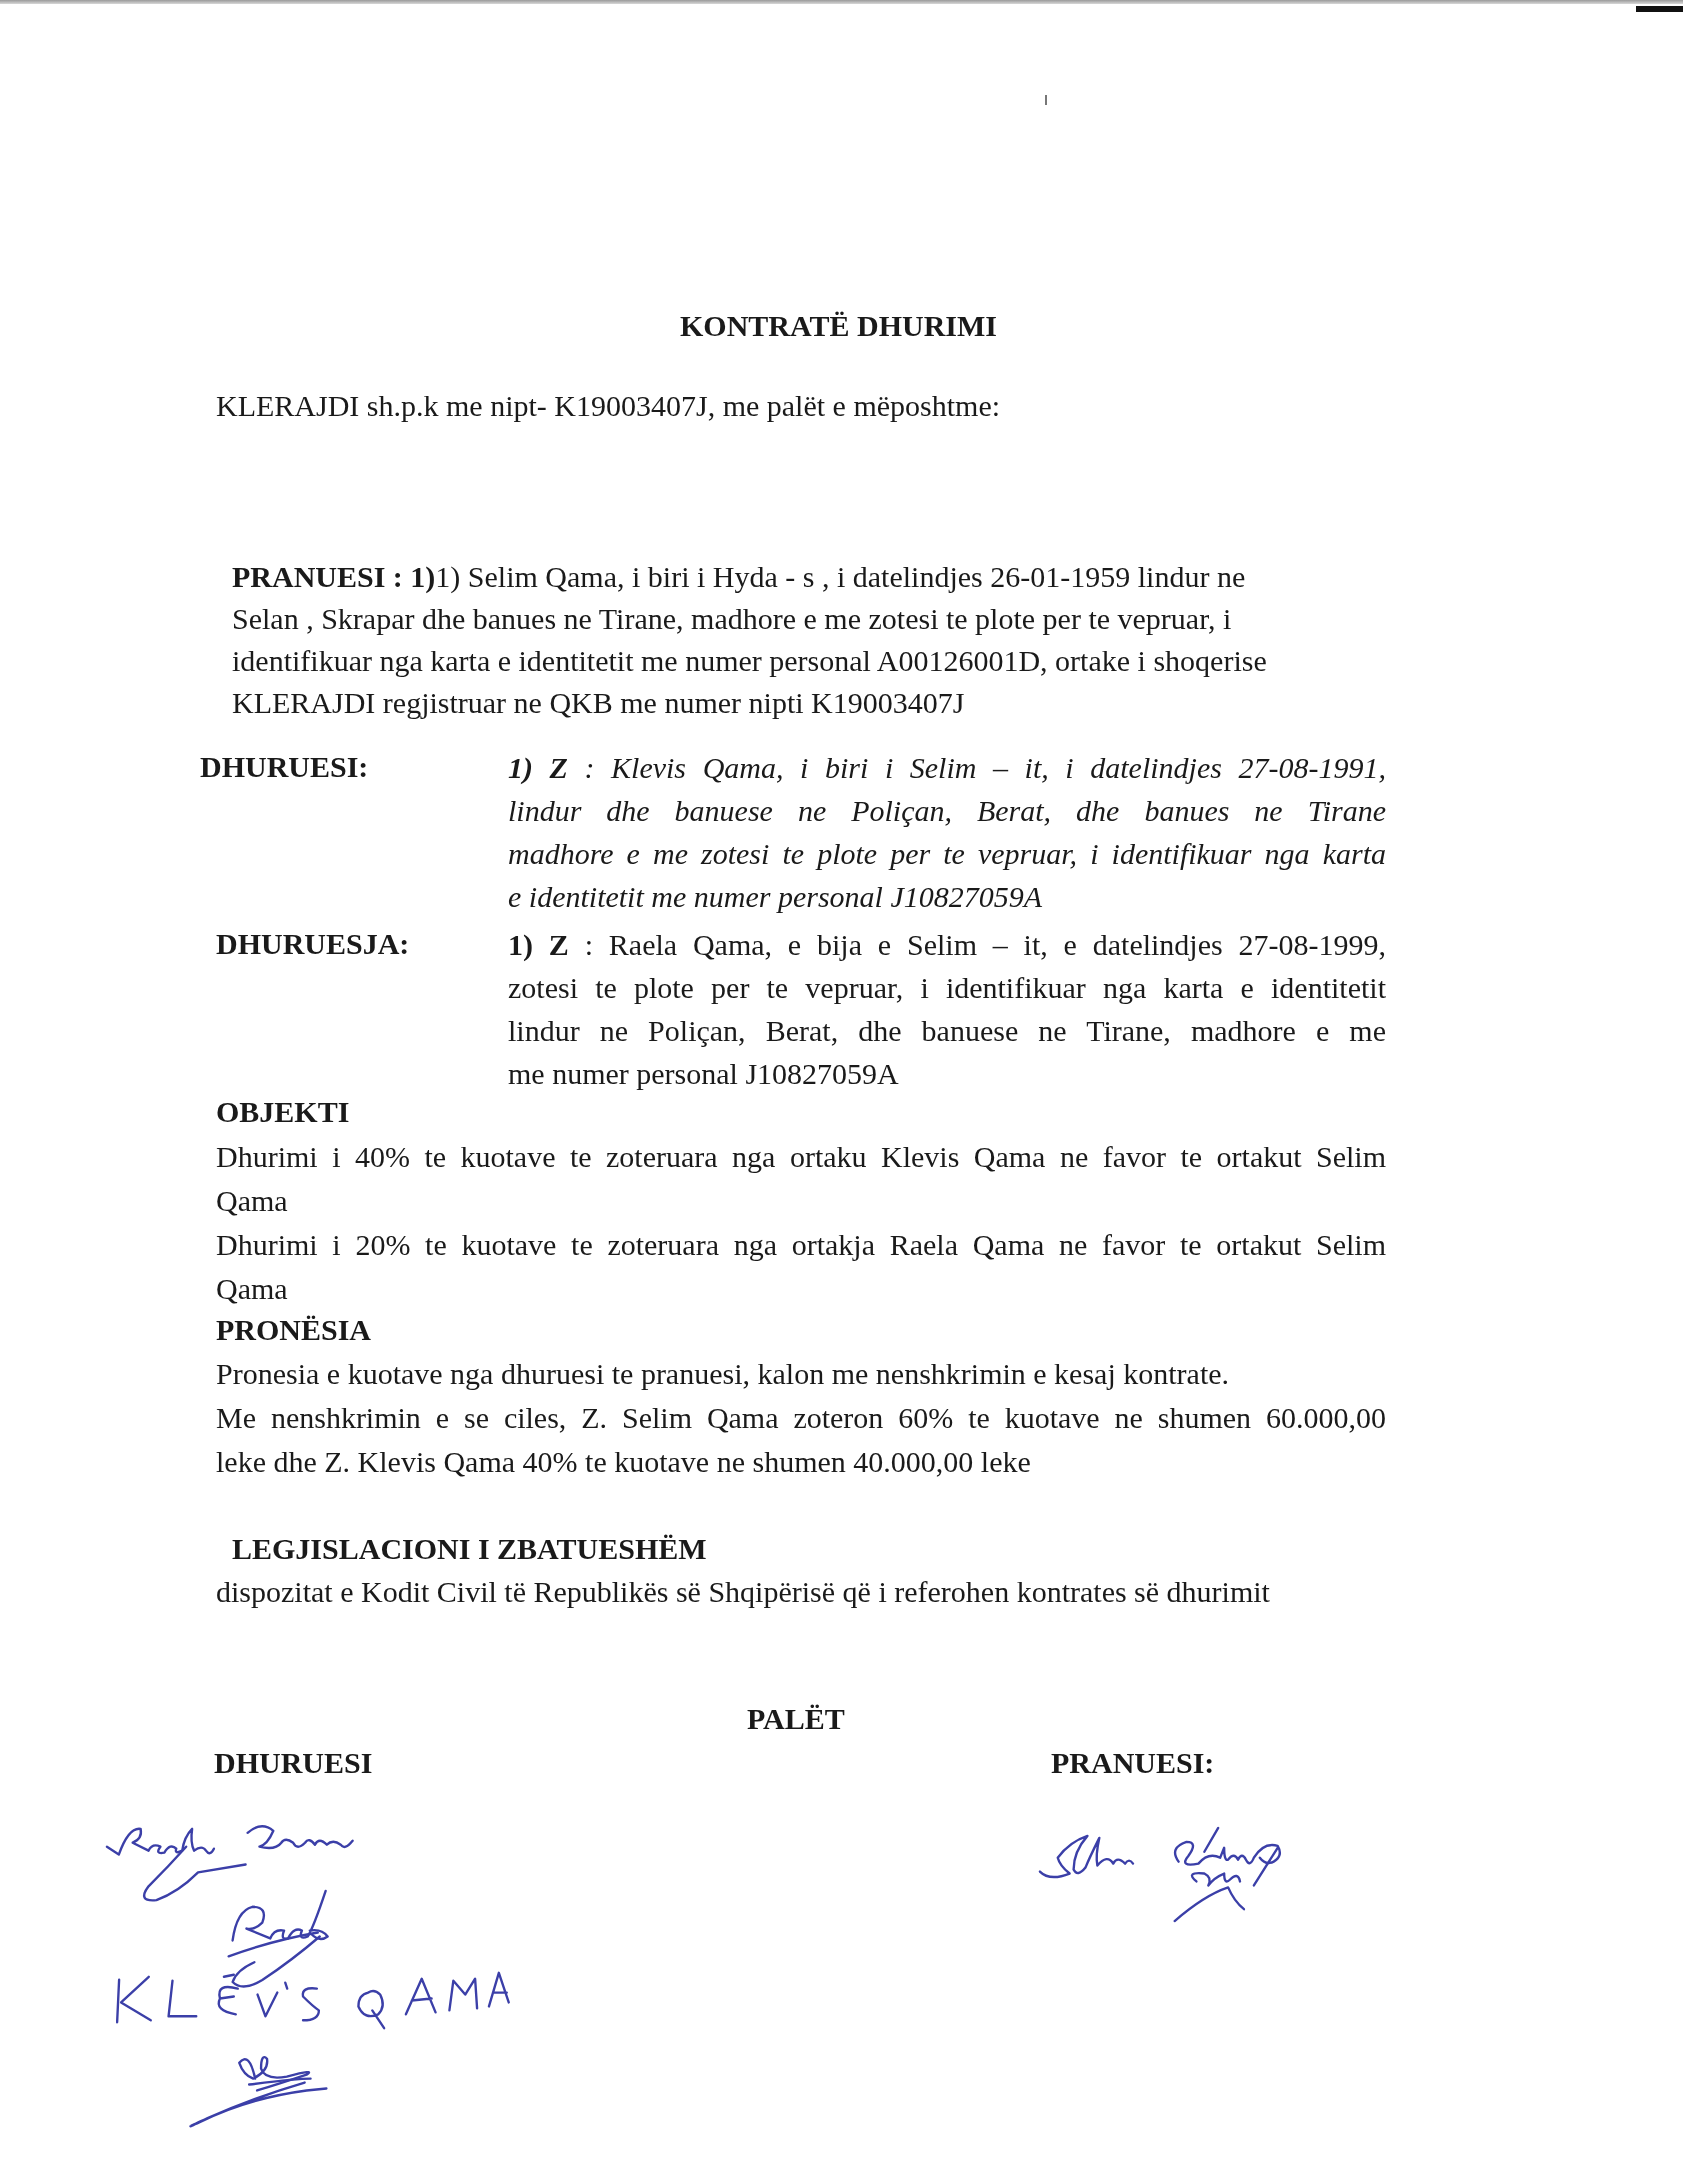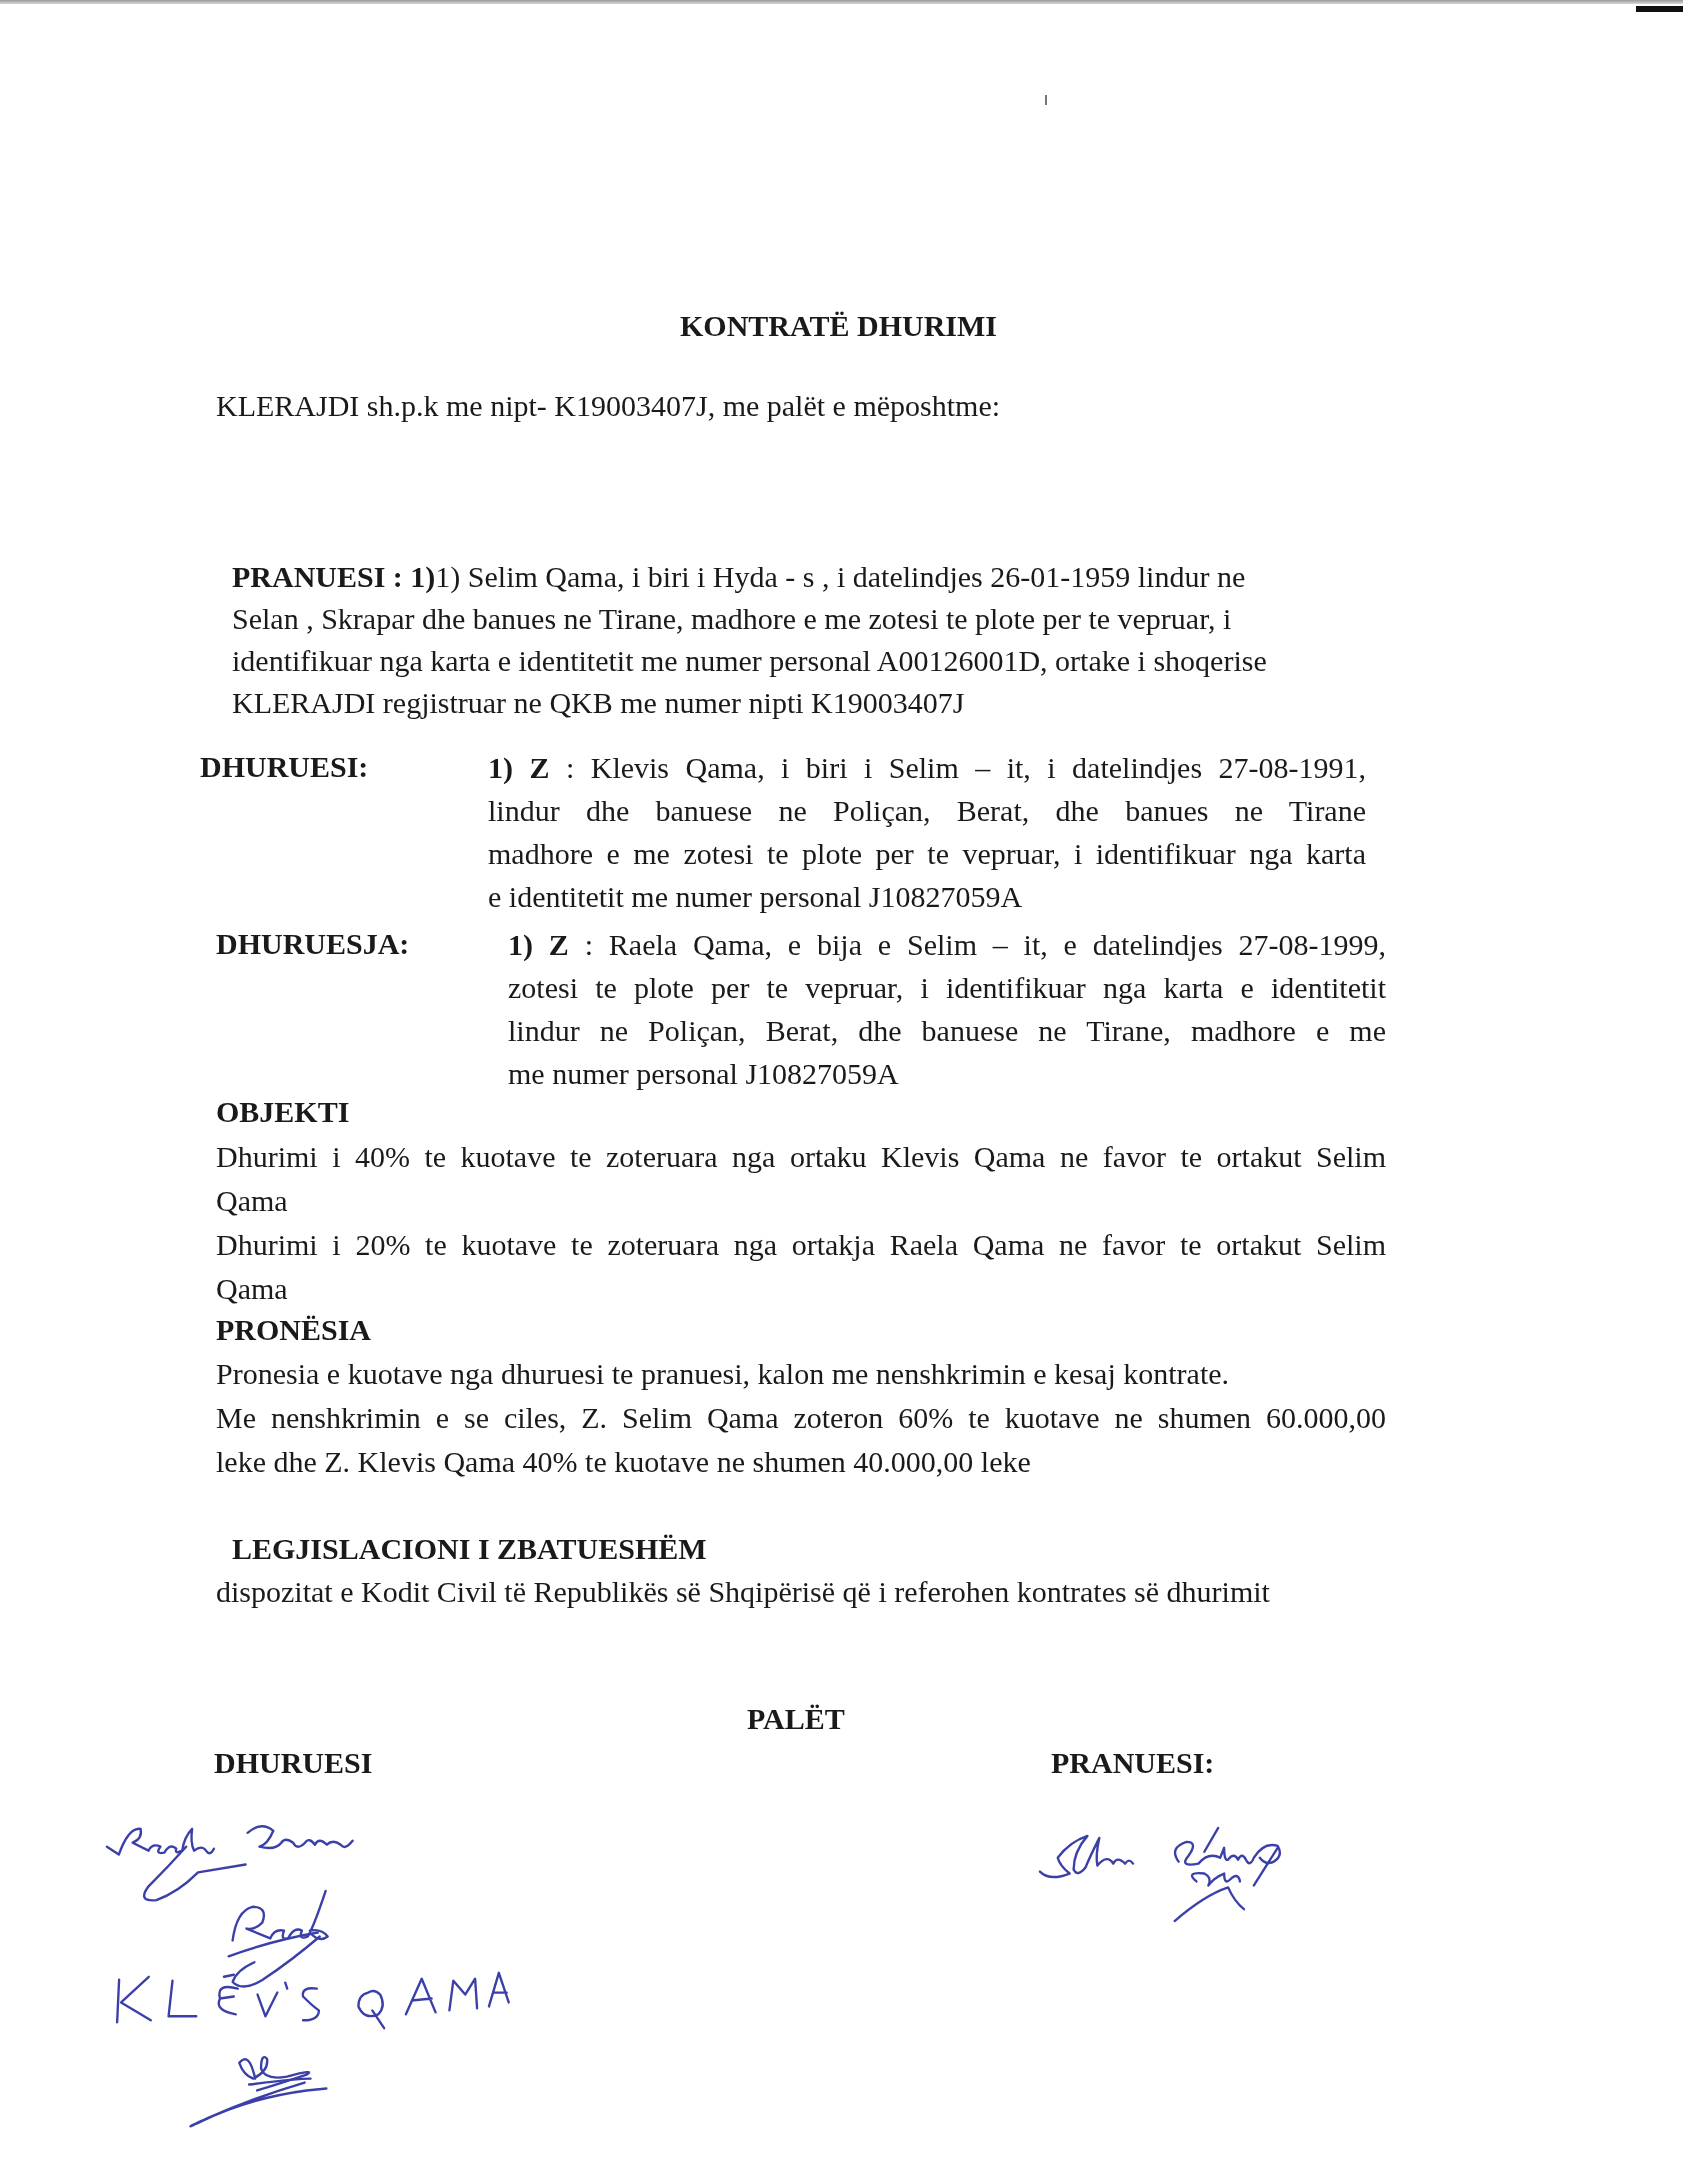--- a/index.html
+++ b/index.html
@@ -33,21 +33,21 @@
 </div>
 
 <div class="justify" style="left:232px; top:556px; width:1148px; line-height:42px;">
   <span class="ln" style="text-align-last:left;"><b>PRANUESI :</b> <b>1)</b><span>1) Selim Qama, i biri i Hyda - s , i datelindjes   26-01-1959  lindur ne</span></span>
   <span class="ln last">Selan , Skrapar dhe banues ne Tirane,  madhore e me zotesi te plote per te vepruar, i</span>
   <span class="ln last">identifikuar  nga karta e identitetit  me numer personal  A00126001D, ortake i shoqerise</span>
   <span class="ln last">KLERAJDI  regjistruar ne QKB me numer nipti K19003407J</span>
 </div>
 
 <div class="t b" style="left:200px; top:746px;">DHURUESI:</div>
-<div class="justify" style="left:488px; top:746px; width:878px; line-height:43px;">
+<div class="justify" style="left:508px; top:746px; width:878px; line-height:43px;font-style:italic;">
   <span class="ln"><b>1) Z</b><span> :  Klevis Qama, i biri i Selim – it, i datelindjes   27-08-1991,</span></span>
   <span class="ln">lindur   dhe   banuese ne Poliçan,   Berat, dhe banues ne Tirane</span>
   <span class="ln">madhore e me zotesi te plote per te vepruar, i identifikuar nga karta</span>
   <span class="ln last">e identitetit me numer personal  J10827059A</span>
 </div>
 
 <div class="t b" style="left:216px; top:923px;">DHURUESJA:</div>
 <div class="justify" style="left:508px; top:923px; width:878px; line-height:43px;">
   <span class="ln"><b>1) Z</b><span> :  Raela Qama, e bija e Selim – it, e datelindjes   27-08-1999,</span></span>
   <span class="ln">zotesi te plote per te vepruar, i identifikuar nga karta e identitetit</span>

